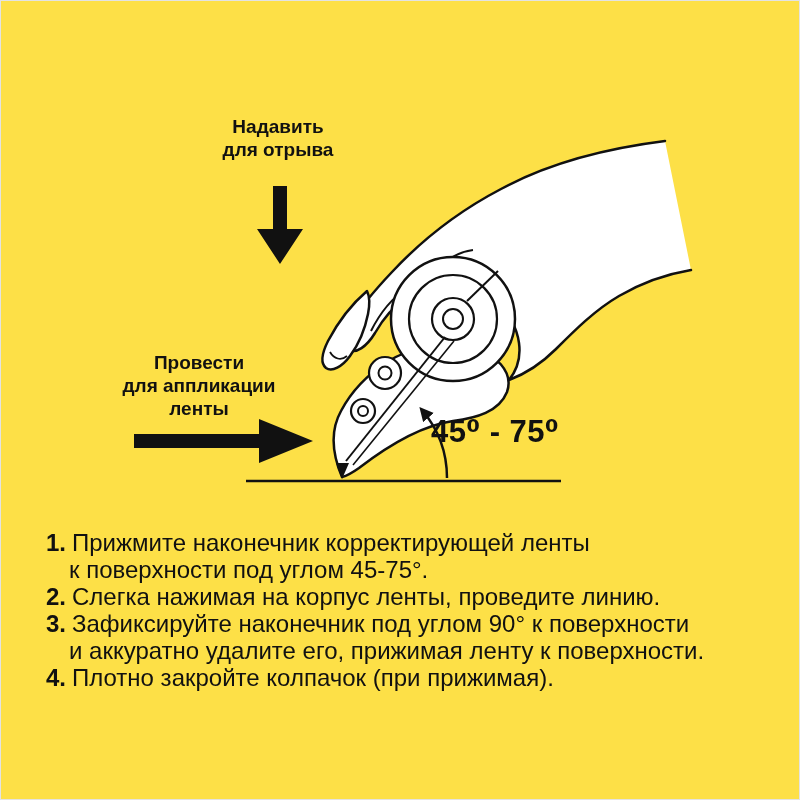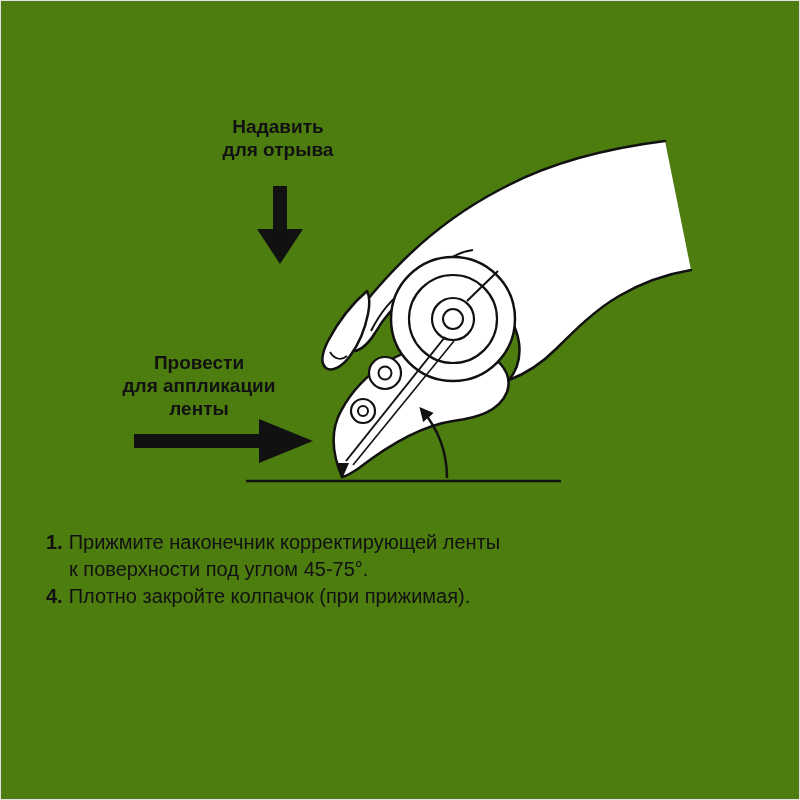--- a/index.html
+++ b/index.html
@@ -6,21 +6,21 @@
     margin: 0;
     padding: 0;
     background: #fff;
     font-family: "Liberation Sans", "DejaVu Sans", sans-serif;
   }
   .page {
     position: relative;
     width: 798px;
     height: 798px;
     border: 1px solid #e3e3e3;
-    background: #4d7c0f;
+    background: #fde047;
     overflow: hidden;
     color: #1a1a1a;
   }
   .diagram {
     position: absolute;
     left: 0; top: 0;
     width: 800px; height: 520px;
   }
   .diagram svg { position: absolute; left: 0; top: 0; }
   .dlabel {
@@ -39,21 +39,21 @@
     left: 430px; top: 412px;
     font-weight: 700;
     font-size: 31px;
     color: #111;
     letter-spacing: 0.5px;
   }
   .instructions {
     position: absolute;
     left: 45px; top: 528px;
     width: 720px;
-    font-size: 20px;
+    font-size: 24px;
     line-height: 27px;
     color: #111;
   }
   .instr {
     padding-left: 23px;
     text-indent: -23px;
   }
   .instr .num { font-weight: 700; margin-right: 6px; }
   .instr .txt { white-space: pre-line; }
 </style>
@@ -118,25 +118,33 @@
       <polygon fill="#111" points="133,433 258,433 258,418 312,440 258,462 258,447 133,447"></polygon>
     </svg>
 
     <div class="dlabel press-label">Надавить
 для отрыва</div>
 
     <div class="dlabel apply-label">Провести
 для аппликации
 ленты</div>
 
+    <div class="angle-label">45⁰ - 75⁰</div>
   </div>
 
   <div class="instructions">
     <div class="instr">
       <span class="num">1.</span><span class="txt">Прижмите наконечник корректирующей ленты
 к поверхности под углом 45-75°.</span>
+    </div>
+    <div class="instr">
+      <span class="num">2.</span><span class="txt">Слегка нажимая на корпус ленты, проведите линию.</span>
+    </div>
+    <div class="instr">
+      <span class="num">3.</span><span class="txt">Зафиксируйте наконечник под углом 90° к поверхности
+и аккуратно удалите его, прижимая ленту к поверхности.</span>
     </div>
     <div class="instr">
       <span class="num">4.</span><span class="txt">Плотно закройте колпачок (при прижимая).</span>
     </div>
   </div>
 
 </div>
 
 </body></html>

